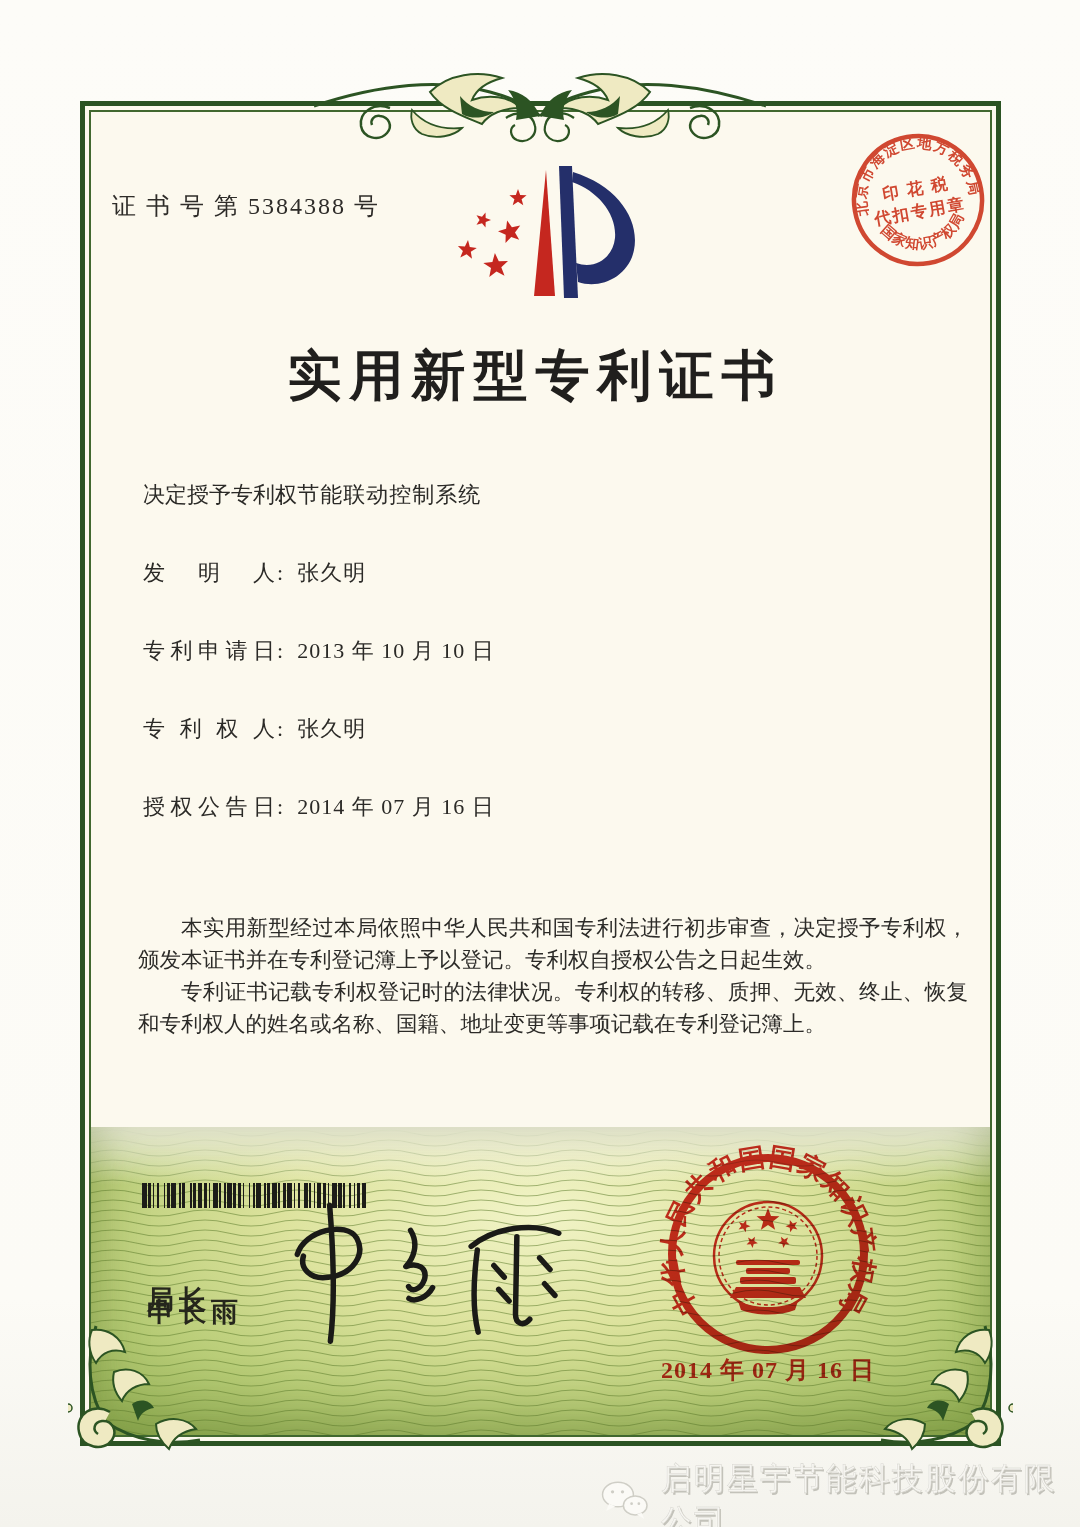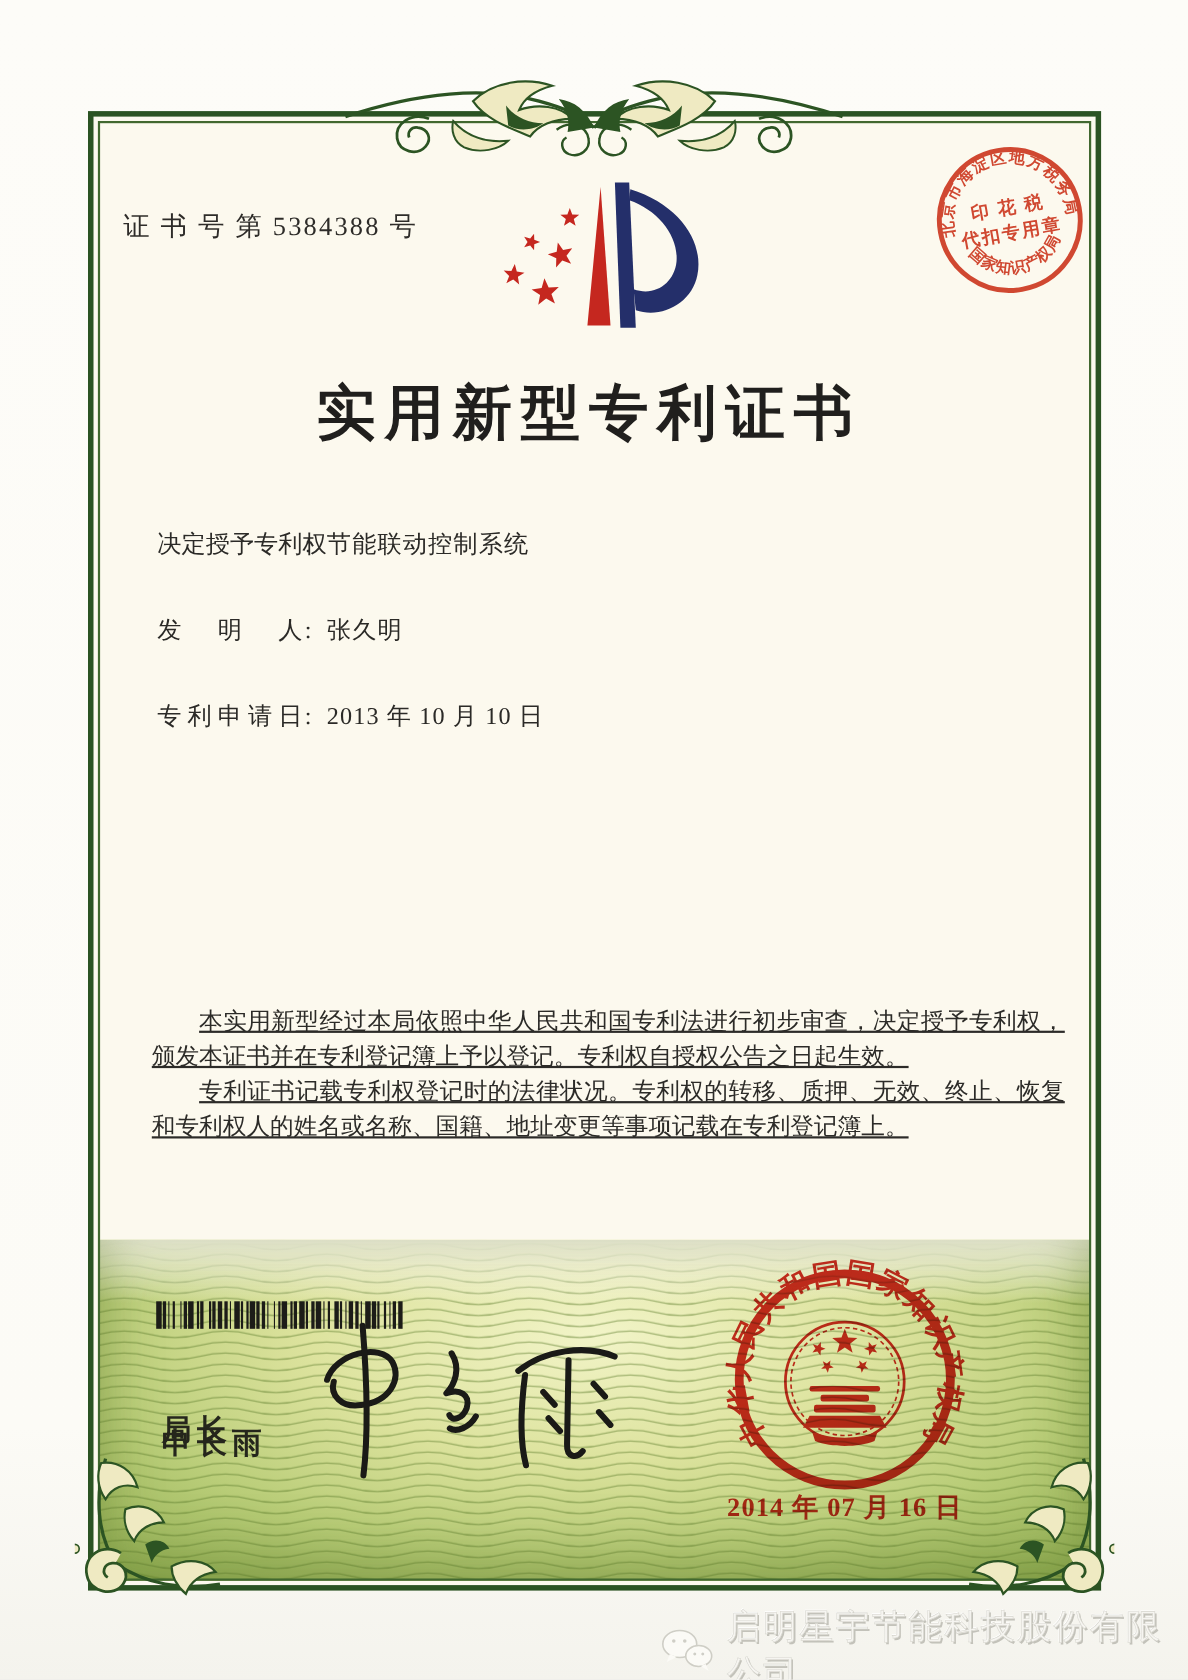--- a/index.html
+++ b/index.html
@@ -31,21 +31,21 @@
     font-size:54px;font-weight:700;letter-spacing:8px;color:#201f1d;z-index:3;}
   
   .fields{position:absolute;left:143px;top:480px;z-index:3;font-size:22px;color:#2b2a27;}
   .field-row{height:78px;white-space:nowrap;}
   .field-label{display:inline-block;width:132px;text-align:justify;text-align-last:justify;vertical-align:top;}
   .field-colon{display:inline-block;margin:0 14px 0 2px;}
   .field-value{letter-spacing:1px;}
   
   .paras{position:absolute;left:138px;top:912px;width:830px;z-index:3;
     font-size:21.5px;line-height:32px;text-align:justify;color:#2c2b28;}
-  .paras p{margin:0;text-indent:2em;text-decoration:underline;}
+  .paras p{margin:0;text-indent:2em;}
   
   .barcode{position:absolute;left:142px;top:1183px;width:284px;height:25px;z-index:3;
     display:flex;align-items:stretch;}
   .barcode i{display:block;height:100%;}
   .barcode i.bar{background:#1c1c18;}
   .signer-title,.signer-name{position:absolute;left:147px;z-index:3;
     font-family:"Liberation Sans","DejaVu Sans",sans-serif;font-weight:700;
     font-size:27px;letter-spacing:5px;color:#25261c;}
   .signer-title{top:1282px;}
   .signer-name{top:1294px;}
@@ -147,20 +147,26 @@
 
   <div class="fields">
     <div class="field-row">
       <span class="field-label">决定授予专利权</span><span class="field-colon">:</span><span class="field-value">节能联动控制系统</span>
     </div>
     <div class="field-row">
       <span class="field-label">发明人</span><span class="field-colon">:</span><span class="field-value">张久明</span>
     </div>
     <div class="field-row">
       <span class="field-label">专利申请日</span><span class="field-colon">:</span><span class="field-value">2013 年 10 月 10 日</span>
+    </div>
+    <div class="field-row">
+      <span class="field-label">专利权人</span><span class="field-colon">:</span><span class="field-value">张久明</span>
+    </div>
+    <div class="field-row">
+      <span class="field-label">授权公告日</span><span class="field-colon">:</span><span class="field-value">2014 年 07 月 16 日</span>
     </div>
   </div>
 
   <div class="paras">
     <p>本实用新型经过本局依照中华人民共和国专利法进行初步审查，决定授予专利权，颁发本证书并在专利登记簿上予以登记。专利权自授权公告之日起生效。</p>
     <p>专利证书记载专利权登记时的法律状况。专利权的转移、质押、无效、终止、恢复和专利权人的姓名或名称、国籍、地址变更等事项记载在专利登记簿上。</p>
   </div>
 
   <div class="barcode">
       <i class="bar" style="width: 4.65px;"></i>

